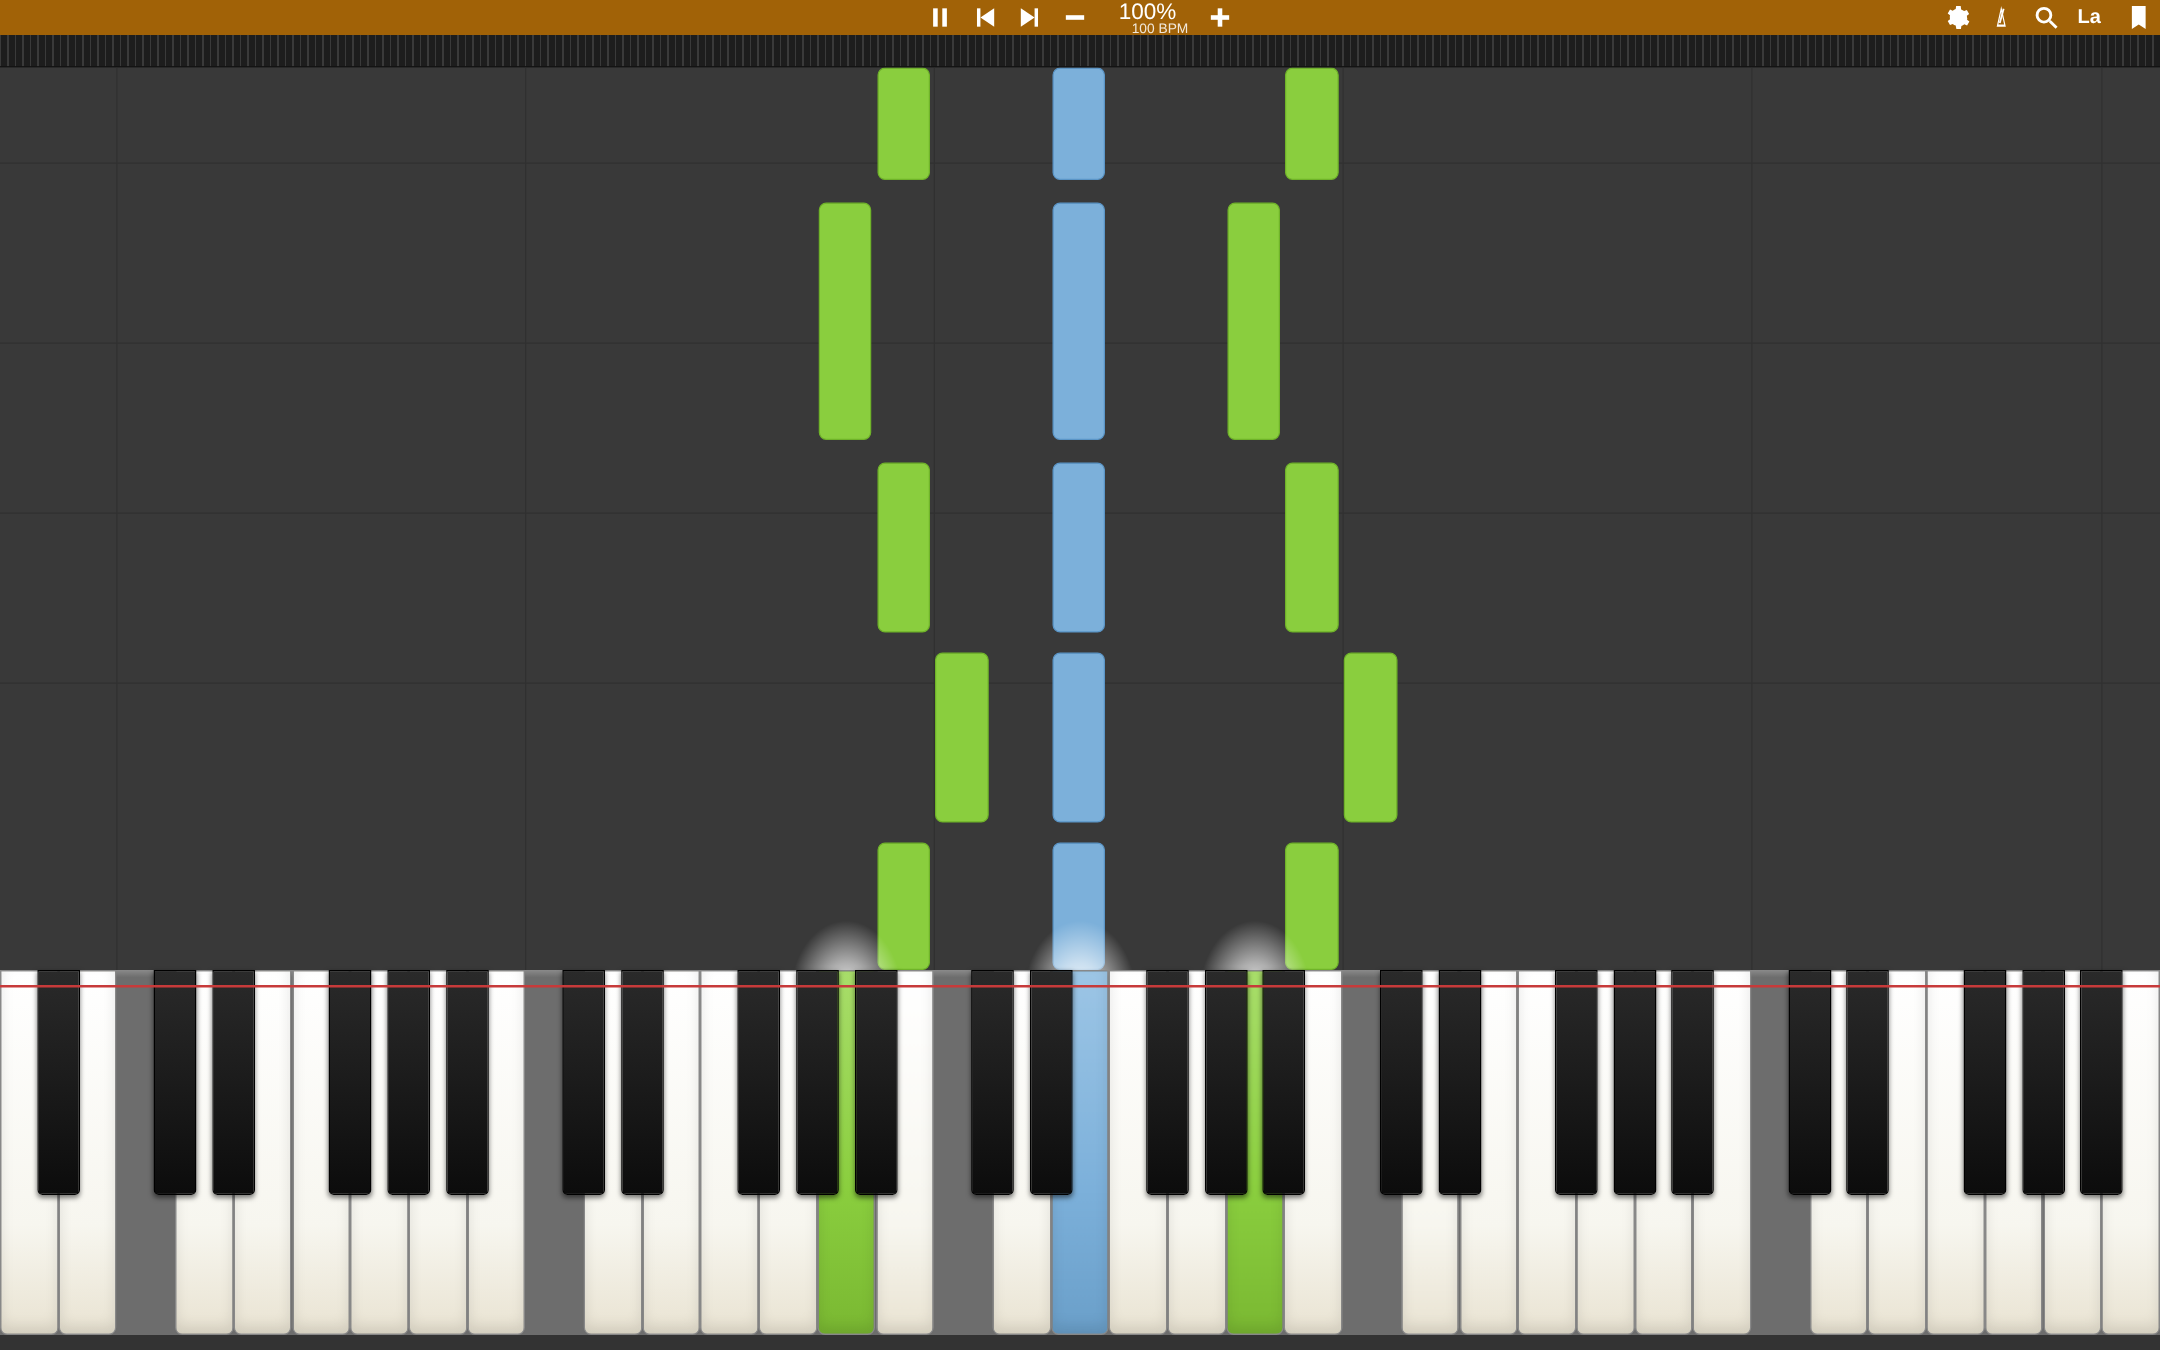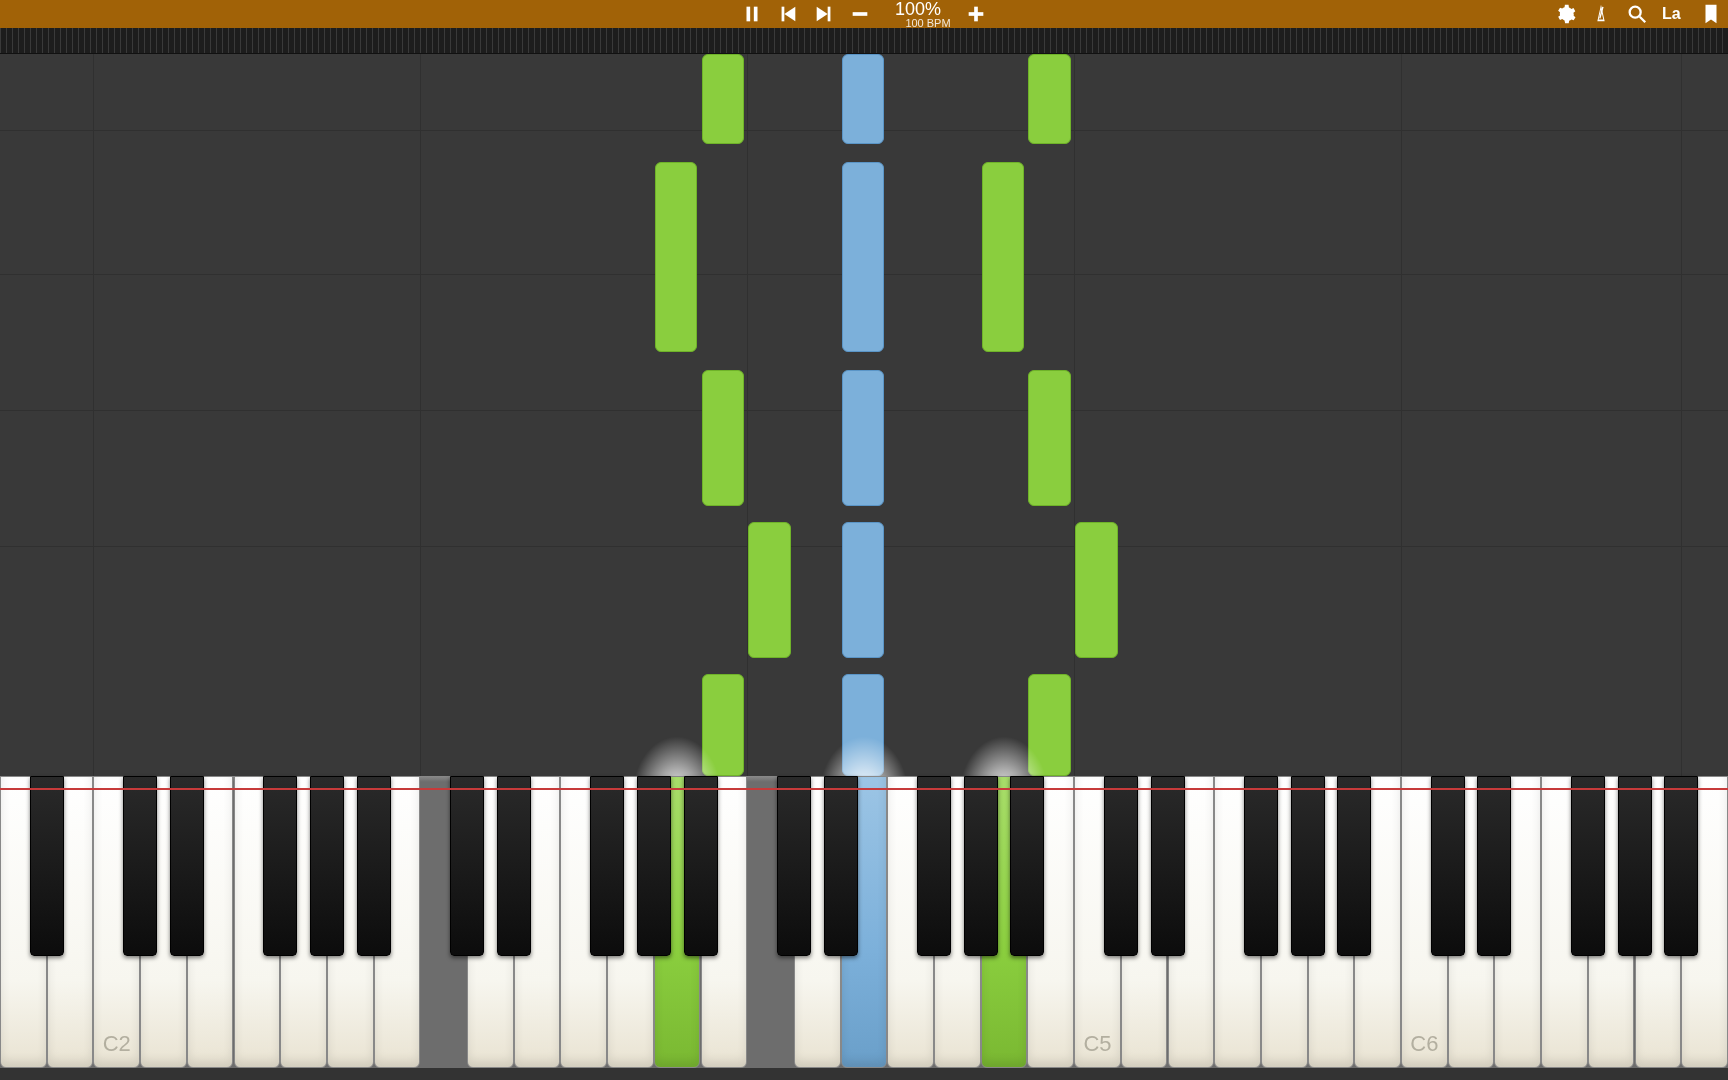--- a/index.html
+++ b/index.html
@@ -256,53 +256,44 @@
     <div class="spark" style="left: 863.95px; bottom: -20px;"></div>
     <div class="spark" style="left: 1004.05px; bottom: -20px;"></div>
   </div>
 
 <div class="hitline"></div>
 
 <div class="keyboard">
   <div class="white-keys" id="white-keys">
       <div class="white-key" style="left: 0px; width: 46.7px;"></div>
       <div class="white-key" style="left: 46.7px; width: 46.7px;"></div>
-      <div class="white-key" style="left: 93.4px; width: 46.7px;">
-        <span class="key-label">C2</span>
-      </div>
       <div class="white-key" style="left: 140.1px; width: 46.7px;"></div>
       <div class="white-key" style="left: 186.8px; width: 46.7px;"></div>
       <div class="white-key" style="left: 233.5px; width: 46.7px;"></div>
       <div class="white-key" style="left: 280.2px; width: 46.7px;"></div>
       <div class="white-key" style="left: 326.9px; width: 46.7px;"></div>
       <div class="white-key" style="left: 373.6px; width: 46.7px;"></div>
       <div class="white-key" style="left: 467px; width: 46.7px;"></div>
       <div class="white-key" style="left: 513.7px; width: 46.7px;"></div>
       <div class="white-key" style="left: 560.4px; width: 46.7px;"></div>
       <div class="white-key" style="left: 607.1px; width: 46.7px;"></div>
       <div class="white-key pressed-green" style="left: 653.8px; width: 46.7px;"></div>
       <div class="white-key" style="left: 700.5px; width: 46.7px;"></div>
       <div class="white-key" style="left: 793.9px; width: 46.7px;"></div>
       <div class="white-key pressed-blue" style="left: 840.6px; width: 46.7px;"></div>
       <div class="white-key" style="left: 887.3px; width: 46.7px;"></div>
       <div class="white-key" style="left: 934px; width: 46.7px;"></div>
       <div class="white-key pressed-green" style="left: 980.7px; width: 46.7px;"></div>
       <div class="white-key" style="left: 1027.4px; width: 46.7px;"></div>
-      <div class="white-key" style="left: 1074.1px; width: 46.7px;">
-        <span class="key-label">C5</span>
-      </div>
       <div class="white-key" style="left: 1120.8px; width: 46.7px;"></div>
       <div class="white-key" style="left: 1167.5px; width: 46.7px;"></div>
       <div class="white-key" style="left: 1214.2px; width: 46.7px;"></div>
       <div class="white-key" style="left: 1260.9px; width: 46.7px;"></div>
       <div class="white-key" style="left: 1307.6px; width: 46.7px;"></div>
       <div class="white-key" style="left: 1354.3px; width: 46.7px;"></div>
-      <div class="white-key" style="left: 1401px; width: 46.7px;">
-        <span class="key-label">C6</span>
-      </div>
       <div class="white-key" style="left: 1447.7px; width: 46.7px;"></div>
       <div class="white-key" style="left: 1494.4px; width: 46.7px;"></div>
       <div class="white-key" style="left: 1541.1px; width: 46.7px;"></div>
       <div class="white-key" style="left: 1587.8px; width: 46.7px;"></div>
       <div class="white-key" style="left: 1634.5px; width: 46.7px;"></div>
       <div class="white-key" style="left: 1681.2px; width: 46.7px;"></div>
       <div class="white-key" style="left: 1727.9px; width: 46.7px;"></div>
     </div>
   <div class="black-keys" id="black-keys">
       <div class="black-key" style="left: 29.7px;"></div>

